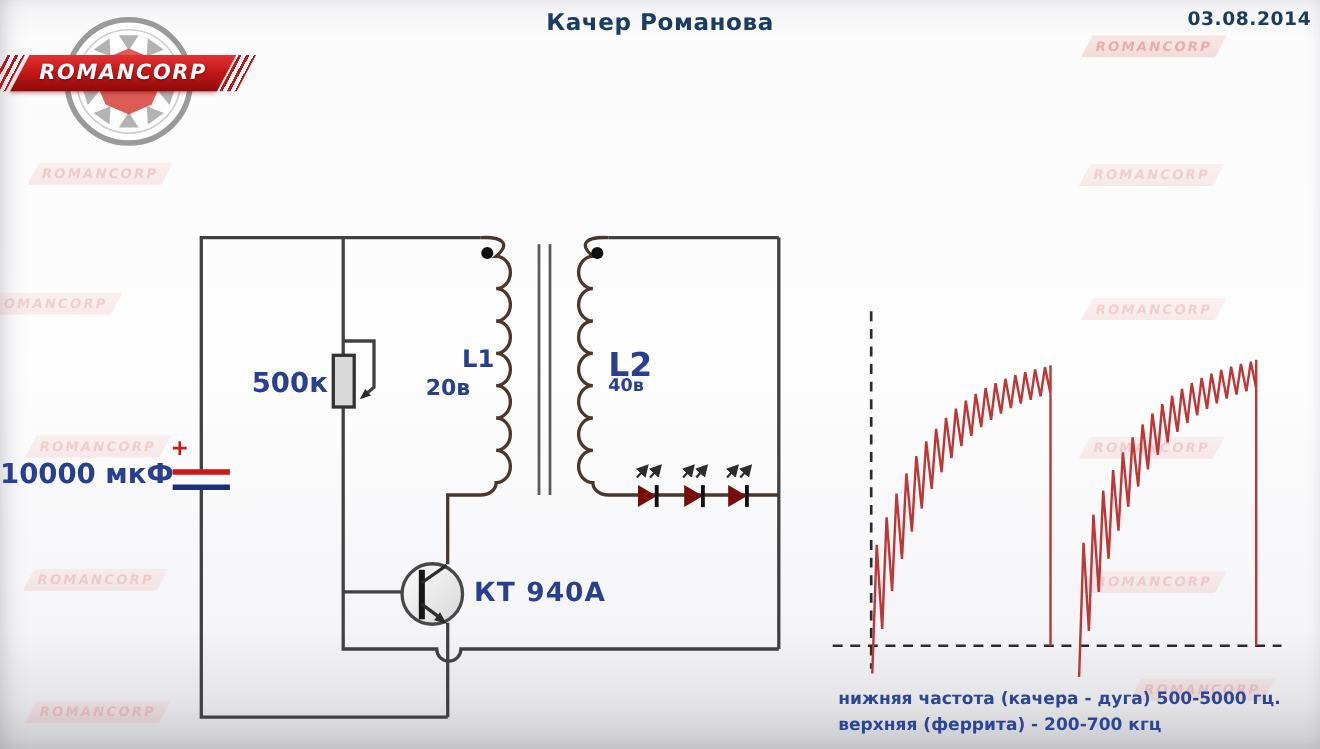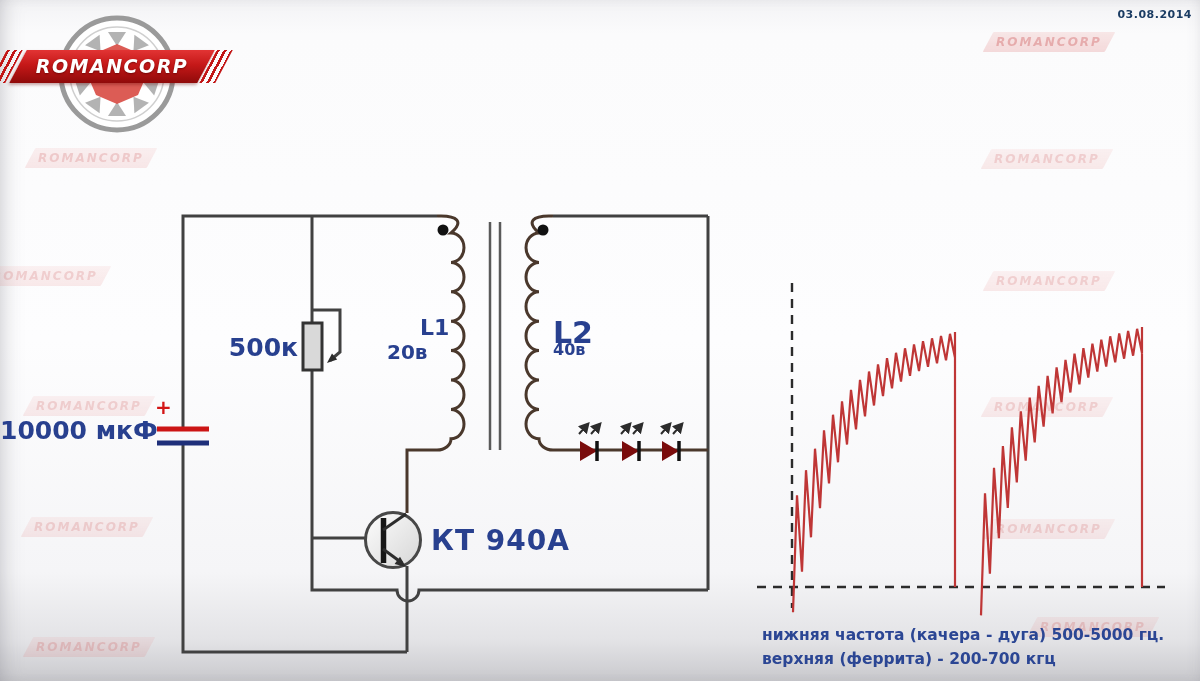--- a/index.html
+++ b/index.html
@@ -5,29 +5,29 @@
   html,body{margin:0;padding:0;background:#dcdcdf;}
   #stage{
     position:relative;width:1200px;height:681px;overflow:hidden;
     font-family:"DejaVu Sans",sans-serif;
     background:linear-gradient(180deg,#f3f3f5 0%,#fbfbfc 5%,#fdfdfe 50%,#f5f5f7 84%,#e3e3e6 94%,#c9c9cd 100%);
     box-shadow:inset 14px 0 22px -14px rgba(120,120,130,.45), inset -6px 0 16px -10px rgba(120,120,130,.3);
   }
   .lbl{position:absolute;font-weight:bold;color:#28408f;white-space:nowrap;}
   .navy{color:#1b3c63;}
   #title{left:420px;top:8px;width:360px;text-align:center;font-size:21px;letter-spacing:.5px;}
-  #date{right:8px;top:8px;font-size:11px;letter-spacing:.5px;}
+  #date{right:8px;top:8px;font-size:17px;letter-spacing:.5px;}
   #cap-label{left:0;top:416px;width:144px;text-align:center;font-size:25px;}
   #cap-plus{left:155px;top:395px;font-size:20px;color:#d31616;}
   #pot-label{left:226px;top:333px;width:72px;text-align:right;font-size:25px;}
   #l1-name{left:420px;top:315px;font-size:22px;}
   #l1-val{left:387px;top:340px;font-size:20px;}
   #l2-name{left:553px;top:315px;font-size:30px;}
   #l2-val{left:553px;top:340px;font-size:16px;}
-  #tr-label{left:431px;top:524px;font-size:28px;letter-spacing:1px;}
+  #tr-label{left:431px;top:524px;font-size:24px;letter-spacing:1px;}
   .note{position:absolute;left:762px;font-weight:bold;color:#2b4694;font-size:15.5px;white-space:nowrap;}
   #note1{top:626px;}
   #note2{top:650px;}
   svg{position:absolute;left:0;top:0;}
   
   #logo{position:absolute;left:12px;top:6px;width:210px;height:140px;}
   #banner{
     position:absolute;left:6px;top:44px;width:188px;height:33px;
     background:linear-gradient(180deg,#e23434 0%,#c51818 45%,#8f0a0a 100%);
     transform:skewX(-28deg);transform-origin:center;
@@ -128,20 +128,21 @@
       </g>
       <polygon points="105,38 126,47 135,68 126,89 105,98 84,89 75,68 84,47" fill="#d84a42" opacity="0.9"></polygon>
     </svg>
     <div class="stripe" id="stripeL"></div>
     <div id="banner">
       <span class="txt">ROMANCORP</span>
     </div>
     <div class="stripe" id="stripeR"></div>
   </div>
 
+  <div id="title" class="lbl navy">Качер Романова</div>
   <div id="date" class="lbl navy">03.08.2014</div>
 
   <svg width="1200" height="681" viewBox="0 0 1200 681">
     <defs>
       <linearGradient id="tg" x1="0" y1="0" x2="1" y2="1">
         <stop offset="0" stop-color="#fdfdfd"></stop>
           <stop offset="1" stop-color="#d6d6d6"></stop>
       </linearGradient>
       <marker id="ah" markerWidth="7" markerHeight="7" refX="4.2" refY="3" orient="auto">
         <path d="M0 0 L5.5 3 L0 6 z" fill="#2c2c2c"></path>

